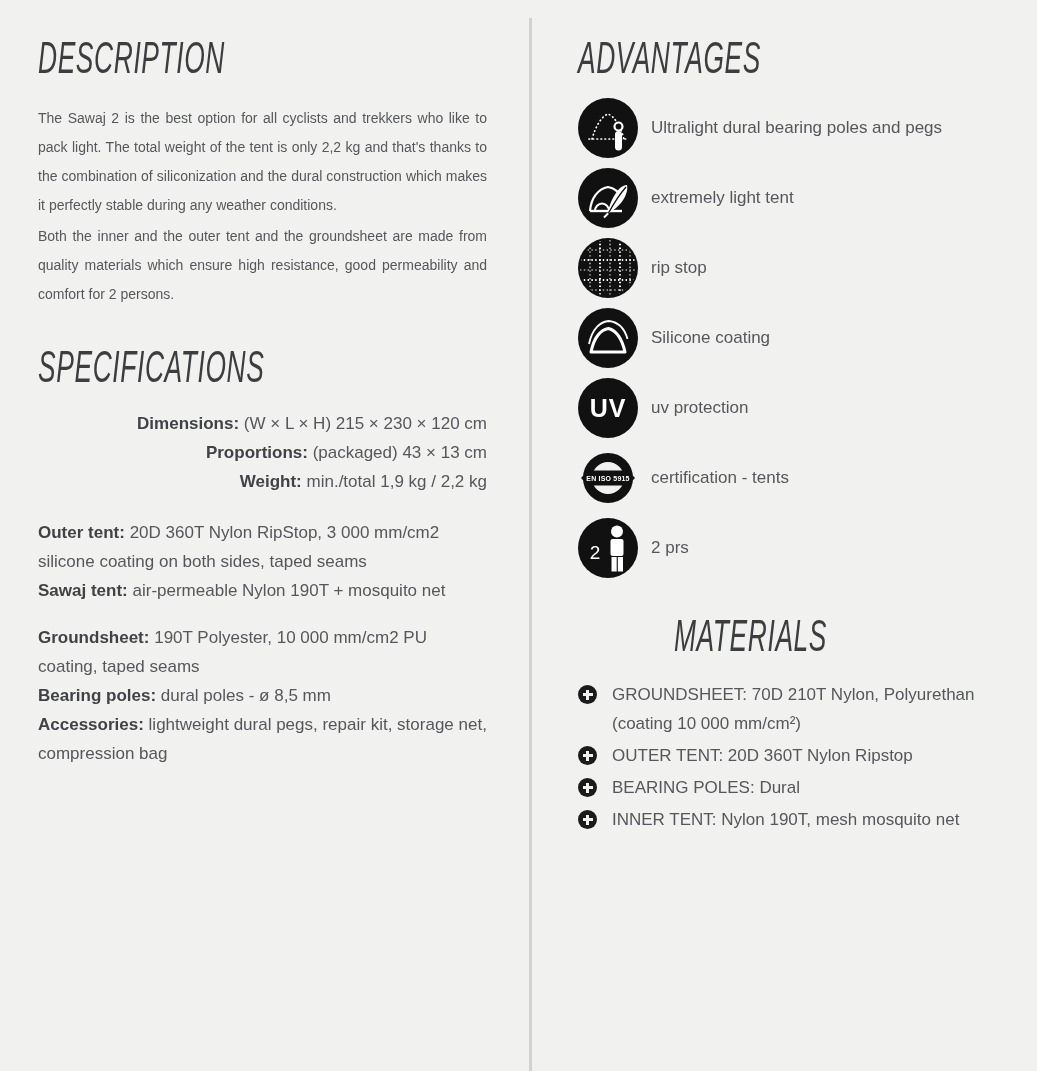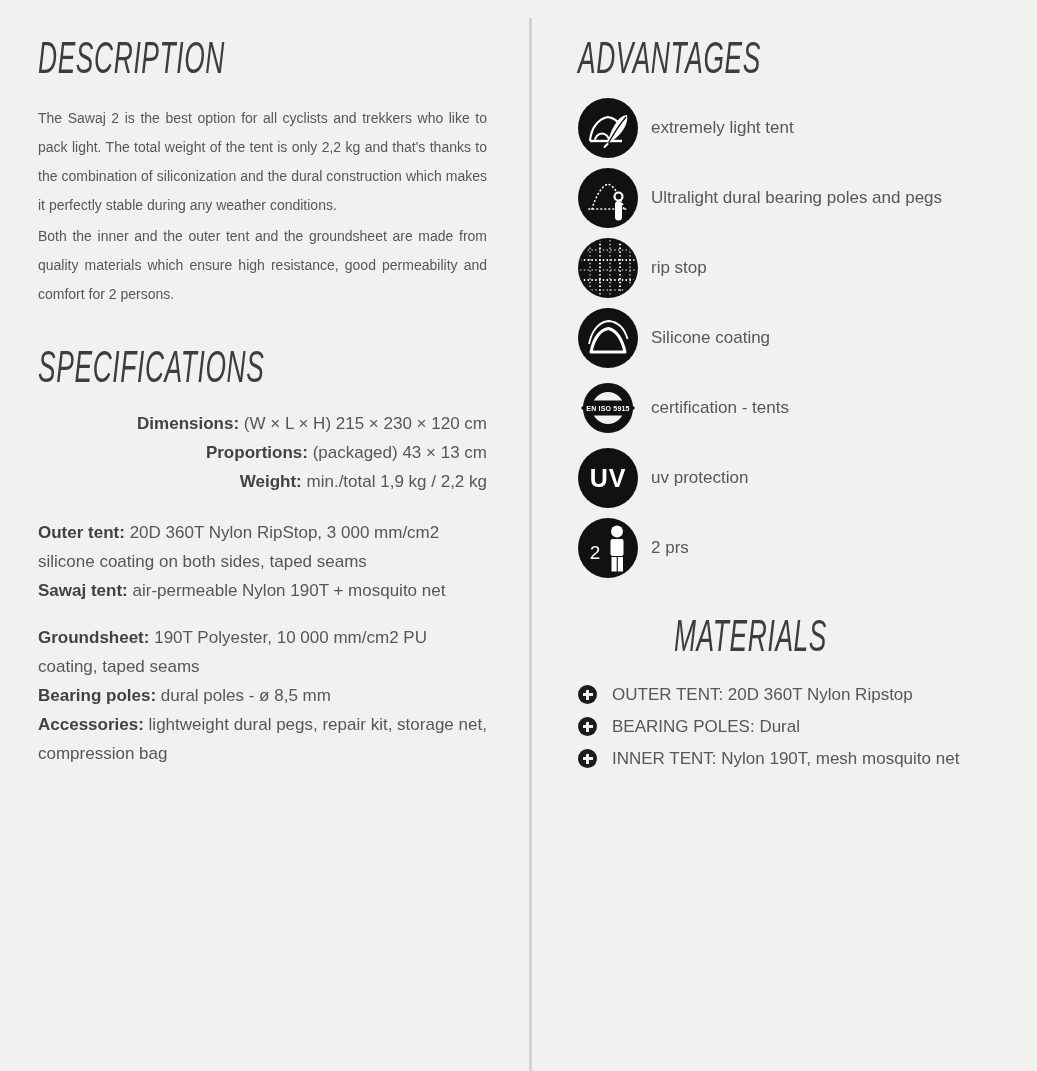--- a/index.html
+++ b/index.html
@@ -129,42 +129,42 @@
   <h2 class="h-major">
     <span>ADVANTAGES</span>
   </h2>
 
   <div class="adv-list">
 
     <div class="adv-row">
       <span class="adv-icon">
         <svg viewBox="0 0 60 60" width="60" height="60">
           <circle cx="30" cy="30" r="30" fill="#111"></circle>
+          <path d="M14,41 C18,27 24,18 30,16 C36,18 42,27 46,41" stroke="#fff" stroke-width="1.7" fill="none" stroke-dasharray="0.6 3.4" stroke-linecap="round"></path>
+          <path d="M11,41 H49" stroke="#fff" stroke-width="1.7" fill="none" stroke-dasharray="0.6 3.4" stroke-linecap="round"></path>
+          <circle cx="40.5" cy="28.5" r="4" stroke="#fff" stroke-width="2.2" fill="#111"></circle>
+          <rect x="37" y="33" width="7" height="19.5" rx="3.5" fill="#fff"></rect>
+        </svg>
+      </span>
+      <span class="adv-label">Ultralight dural bearing poles and pegs</span>
+    </div>
+
+    <div class="adv-row">
+      <span class="adv-icon">
+        <svg viewBox="0 0 60 60" width="60" height="60">
+          <circle cx="30" cy="30" r="30" fill="#111"></circle>
           <path d="M12,43 H44" stroke="#fff" stroke-width="2.4" fill="none"></path>
           <path d="M12,43 C13,30 20,21 30,19 C36,20 41,24 43.5,30" stroke="#fff" stroke-width="2.2" fill="none"></path>
           <path d="M17,43 A7,7.5 0 0 1 31,43" stroke="#fff" stroke-width="2" fill="none"></path>
           <path d="M49,17 C50.5,24 46,33 38,40 C35,42.5 32,44.5 29.5,45.8 C31,38 35,27 42,20 C44.5,18 47,17 49,17 Z" fill="#fff"></path>
           <path d="M30.5,45 C35.5,36 41,27 48,19" stroke="#111" stroke-width="1.3" fill="none"></path>
           <path d="M30,45.5 L26,49.5" stroke="#fff" stroke-width="2" fill="none"></path>
         </svg>
       </span>
       <span class="adv-label">extremely light tent</span>
-    </div>
-
-    <div class="adv-row">
-      <span class="adv-icon">
-        <svg viewBox="0 0 60 60" width="60" height="60">
-          <circle cx="30" cy="30" r="30" fill="#111"></circle>
-          <path d="M14,41 C18,27 24,18 30,16 C36,18 42,27 46,41" stroke="#fff" stroke-width="1.7" fill="none" stroke-dasharray="0.6 3.4" stroke-linecap="round"></path>
-          <path d="M11,41 H49" stroke="#fff" stroke-width="1.7" fill="none" stroke-dasharray="0.6 3.4" stroke-linecap="round"></path>
-          <circle cx="40.5" cy="28.5" r="4" stroke="#fff" stroke-width="2.2" fill="#111"></circle>
-          <rect x="37" y="33" width="7" height="19.5" rx="3.5" fill="#fff"></rect>
-        </svg>
-      </span>
-      <span class="adv-label">Ultralight dural bearing poles and pegs</span>
     </div>
 
     <div class="adv-row">
       <span class="adv-icon">
         <svg viewBox="0 0 60 60" width="60" height="60">
           <defs>
               <clipPath id="rsclip">
                 <circle cx="30" cy="30" r="28"></circle>
               </clipPath>
             </defs>
@@ -193,36 +193,36 @@
           <path d="M11,36 C14,21 22,13.5 31,13 C40,14 46.5,20 49.5,31" stroke="#fff" stroke-width="1.8" fill="none"></path>
           <path d="M13,44 C16,29 23,21.5 30.5,20.5 C38,22.5 44,31 47,44 Z" stroke="#fff" stroke-width="3" fill="none" stroke-linejoin="round"></path>
         </svg>
       </span>
       <span class="adv-label">Silicone coating</span>
     </div>
 
     <div class="adv-row">
       <span class="adv-icon">
         <svg viewBox="0 0 60 60" width="60" height="60">
+          <circle cx="30" cy="30" r="30" fill="#111"></circle>
+          <text x="30" y="38.5" text-anchor="middle" font-size="25" font-weight="bold" letter-spacing="1" fill="#fff">UV</text>
+        </svg>
+      </span>
+      <span class="adv-label">uv protection</span>
+    </div>
+
+    <div class="adv-row">
+      <span class="adv-icon">
+        <svg viewBox="0 0 60 60" width="60" height="60">
           <circle cx="30" cy="30" r="20.5" fill="none" stroke="#111" stroke-width="9"></circle>
           <path d="M3,30 L10,22.5 H50 L57,30 L50,37.5 H10 Z" fill="#111"></path>
           <text x="30" y="32.6" text-anchor="middle" font-size="7" font-weight="bold" letter-spacing="0.2" fill="#fff">EN ISO 5915</text>
         </svg>
       </span>
       <span class="adv-label">certification - tents</span>
-    </div>
-
-    <div class="adv-row">
-      <span class="adv-icon">
-        <svg viewBox="0 0 60 60" width="60" height="60">
-          <circle cx="30" cy="30" r="30" fill="#111"></circle>
-          <text x="30" y="38.5" text-anchor="middle" font-size="25" font-weight="bold" letter-spacing="1" fill="#fff">UV</text>
-        </svg>
-      </span>
-      <span class="adv-label">uv protection</span>
     </div>
 
     <div class="adv-row">
       <span class="adv-icon">
         <svg viewBox="0 0 60 60" width="60" height="60">
           <circle cx="30" cy="30" r="30" fill="#111"></circle>
           <circle cx="39" cy="13.5" r="6" fill="#fff"></circle>
           <rect x="32.5" y="21" width="13" height="17" rx="2" fill="#fff"></rect>
           <rect x="33.5" y="39" width="5.2" height="14.5" fill="#fff"></rect>
           <rect x="39.8" y="39" width="5.2" height="14.5" fill="#fff"></rect>
@@ -234,20 +234,24 @@
 
   </div>
 
   <h2 class="h-major mat-heading">
     <span>MATERIALS</span>
   </h2>
 
   <div class="mat-list">
     <div class="mat-item">
       <span class="mat-bullet"></span>
+      <span class="mat-text">GROUNDSHEET: 70D 210T Nylon, Polyurethan (coating 10 000 mm/cm²)</span>
+    </div>
+    <div class="mat-item">
+      <span class="mat-bullet"></span>
       <span class="mat-text">OUTER TENT: 20D 360T Nylon Ripstop</span>
     </div>
     <div class="mat-item">
       <span class="mat-bullet"></span>
       <span class="mat-text">BEARING POLES: Dural</span>
     </div>
     <div class="mat-item">
       <span class="mat-bullet"></span>
       <span class="mat-text">INNER TENT: Nylon 190T, mesh mosquito net</span>
     </div>

